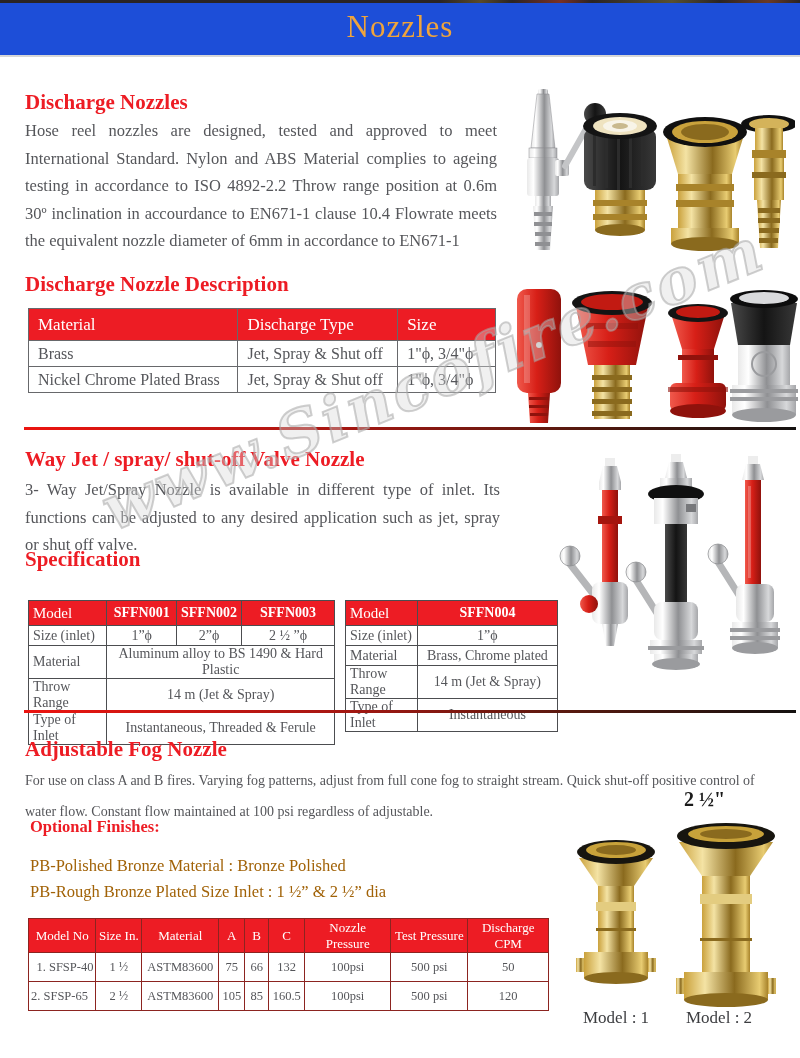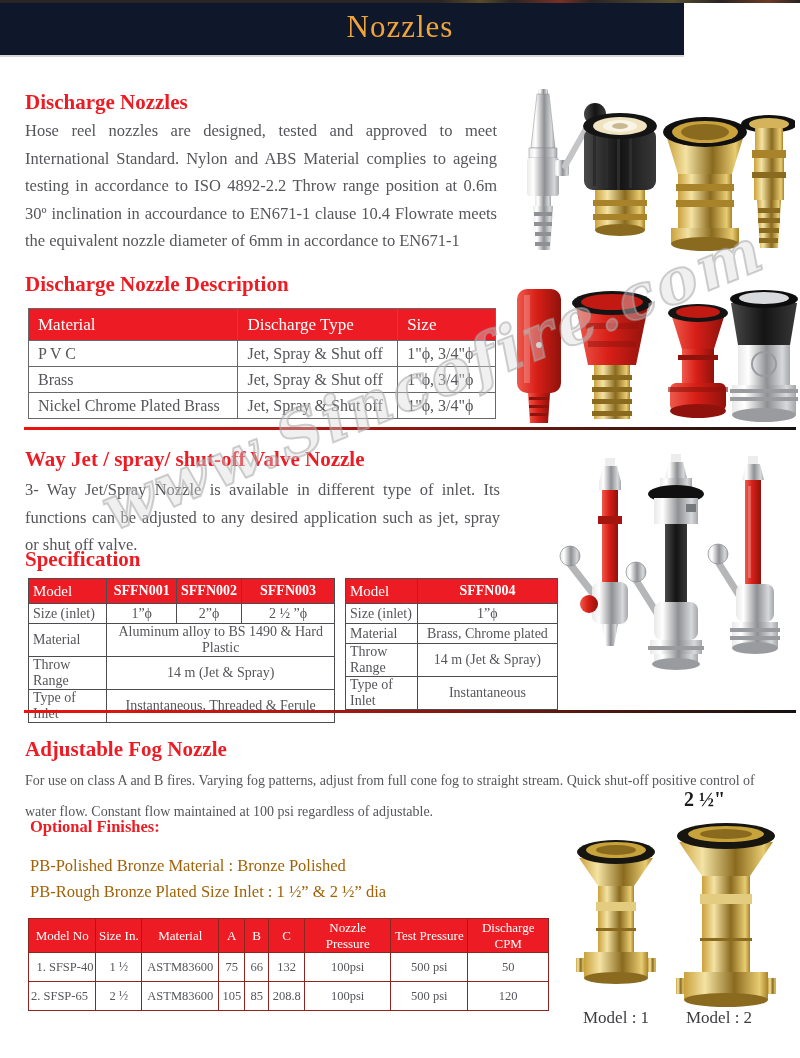--- a/index.html
+++ b/index.html
@@ -1,20 +1,20 @@
 <!DOCTYPE html>
 <html><head>
 <meta charset="utf-8">
 <style>
   html,body{margin:0;padding:0;}
   body{background:#fff;}
   .page{position:relative;width:800px;height:1058px;background:#fff;overflow:hidden;
         font-family:"Liberation Serif",serif;color:#55565a;}
   
-  .hdr{position:absolute;left:0;top:0;width:684px;height:55px;background:#0f172a;
+  .hdr{position:absolute;left:0;top:0;width:800px;height:55px;background:#1d4ed8;
        border-bottom:2px solid #d6d6d6;}
   .hdr-strip{position:absolute;left:0;top:0;width:800px;height:3px;
        background:linear-gradient(90deg,#2a2424 0%,#2a2424 55%,#5a4a28 60%,#2a2424 64%,#7a3024 70%,#2a2424 74%,#585030 84%,#2a2424 90%,#6b3a24 96%,#2a2424 100%);}
   .hdr-title{position:absolute;left:0;top:9px;width:800px;text-align:center;
        font-size:31px;color:#efa43c;letter-spacing:1px;}
   
   .watermark{position:absolute;left:105px;top:475px;width:720px;z-index:9;
        transform:rotate(-22deg);transform-origin:0 50%;
        font-family:"DejaVu Serif",serif;font-style:italic;font-weight:bold;
        font-size:62px;letter-spacing:3px;color:rgba(216,216,216,0.38);
@@ -23,21 +23,21 @@
   .red-h{position:absolute;font-weight:bold;color:#ed1c24;font-size:21px;white-space:nowrap;}
   .body-p{position:absolute;font-size:16.5px;line-height:27.5px;text-align:justify;color:#55565a;}
   .divider{position:absolute;height:3px;width:772px;left:24px;
        background:linear-gradient(90deg,#ec1410 0%,#a81712 40%,#55190f 72%,#141110 100%);}
   
   table{border-collapse:collapse;}
   .desc-table{position:absolute;left:28px;top:308px;width:468px;font-size:16px;}
   .desc-table th,.desc-table td{border:1px solid #67686b;text-align:left;padding:1px 9px;}
   .desc-table th{background:#ed1c24;color:#fff;font-weight:normal;font-size:17px;height:29px;}
   .desc-table td{height:23px;color:#55565a;}
-  .spec-table{position:absolute;top:578px;font-size:14px;padding-left:15px;}
+  .spec-table{position:absolute;top:600px;font-size:14px;padding-left:15px;}
   .spec-table th,.spec-table td{border:1px solid #4c4d50;padding:0 4px;height:19px;}
   .spec-table th{background:#ed1c24;color:#fff;height:24px;font-weight:bold;}
   .spec-table th.lbl{text-align:left;font-weight:normal;font-size:15px;}
   .spec-table td.lbl{text-align:left;color:#55565a;}
   .spec-table td{text-align:center;color:#55565a;}
   .spec1{left:28px;width:307px;}
   .spec2{left:345px;width:213px;}
   .fog-table{position:absolute;left:28px;top:918px;width:521px;font-size:12.5px;}
   .fog-table th,.fog-table td{border:1px solid #8c2420;text-align:center;padding:0 2px;}
   .fog-table th{background:#ed1c24;color:#fff;font-weight:normal;font-size:13px;height:33px;}
@@ -160,25 +160,20 @@
       </colgroup>
     <thead>
       <tr>
         <th>Material</th>
         <th>Discharge Type</th>
         <th>Size</th>
       </tr>
     </thead>
     <tbody>
       <tr>
-        <td>P V C</td>
-        <td>Jet, Spray &amp; Shut off</td>
-        <td>1"ϕ, 3/4"ϕ</td>
-      </tr>
-      <tr>
         <td>Brass</td>
         <td>Jet, Spray &amp; Shut off</td>
         <td>1"ϕ, 3/4"ϕ</td>
       </tr>
       <tr>
         <td>Nickel Chrome Plated Brass</td>
         <td>Jet, Spray &amp; Shut off</td>
         <td>1"ϕ, 3/4"ϕ</td>
       </tr>
     </tbody>
@@ -394,21 +389,21 @@
         <td>100psi</td>
         <td>500 psi</td>
         <td>50</td>
       </tr>
       <tr>
         <td style="text-align:left;">2. SFSP-65</td>
         <td>2 ½</td>
         <td>ASTM83600</td>
         <td>105</td>
         <td>85</td>
-        <td>208.8</td>
+        <td>160.5</td>
         <td>100psi</td>
         <td>500 psi</td>
         <td>120</td>
       </tr>
     </tbody>
   </table>
 
   <svg class="photo" style="left:558px;top:818px;" width="240" height="190" viewBox="0 0 240 190">
     <g>
       <polygon points="21,40 95,40 76,68 40,68" fill="url(#gBrass)"></polygon>

